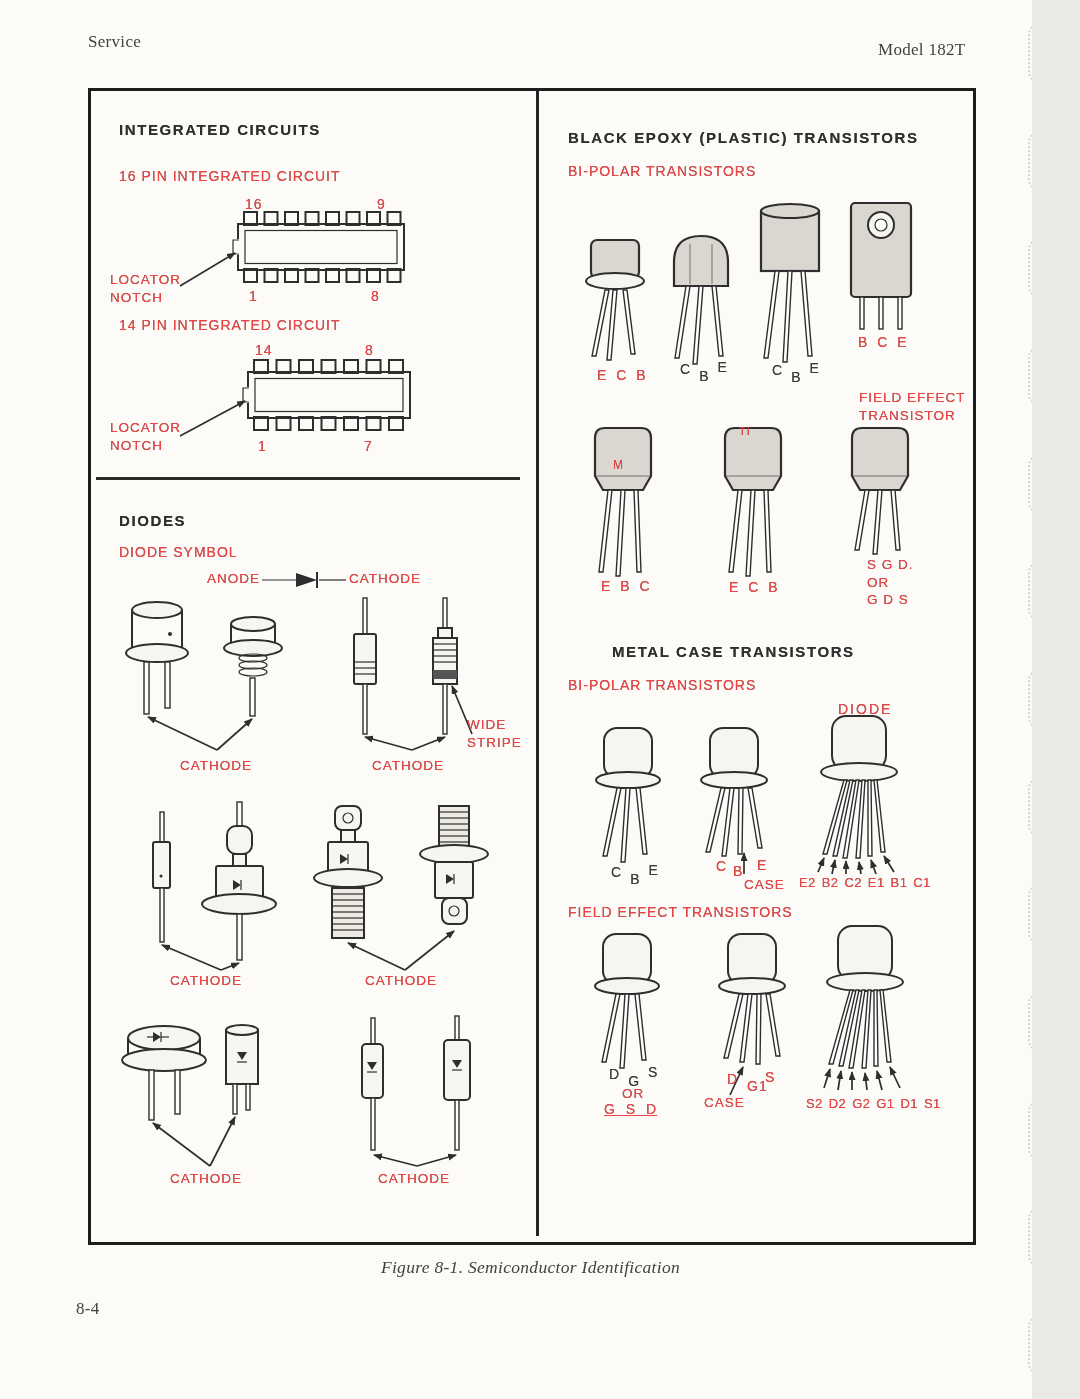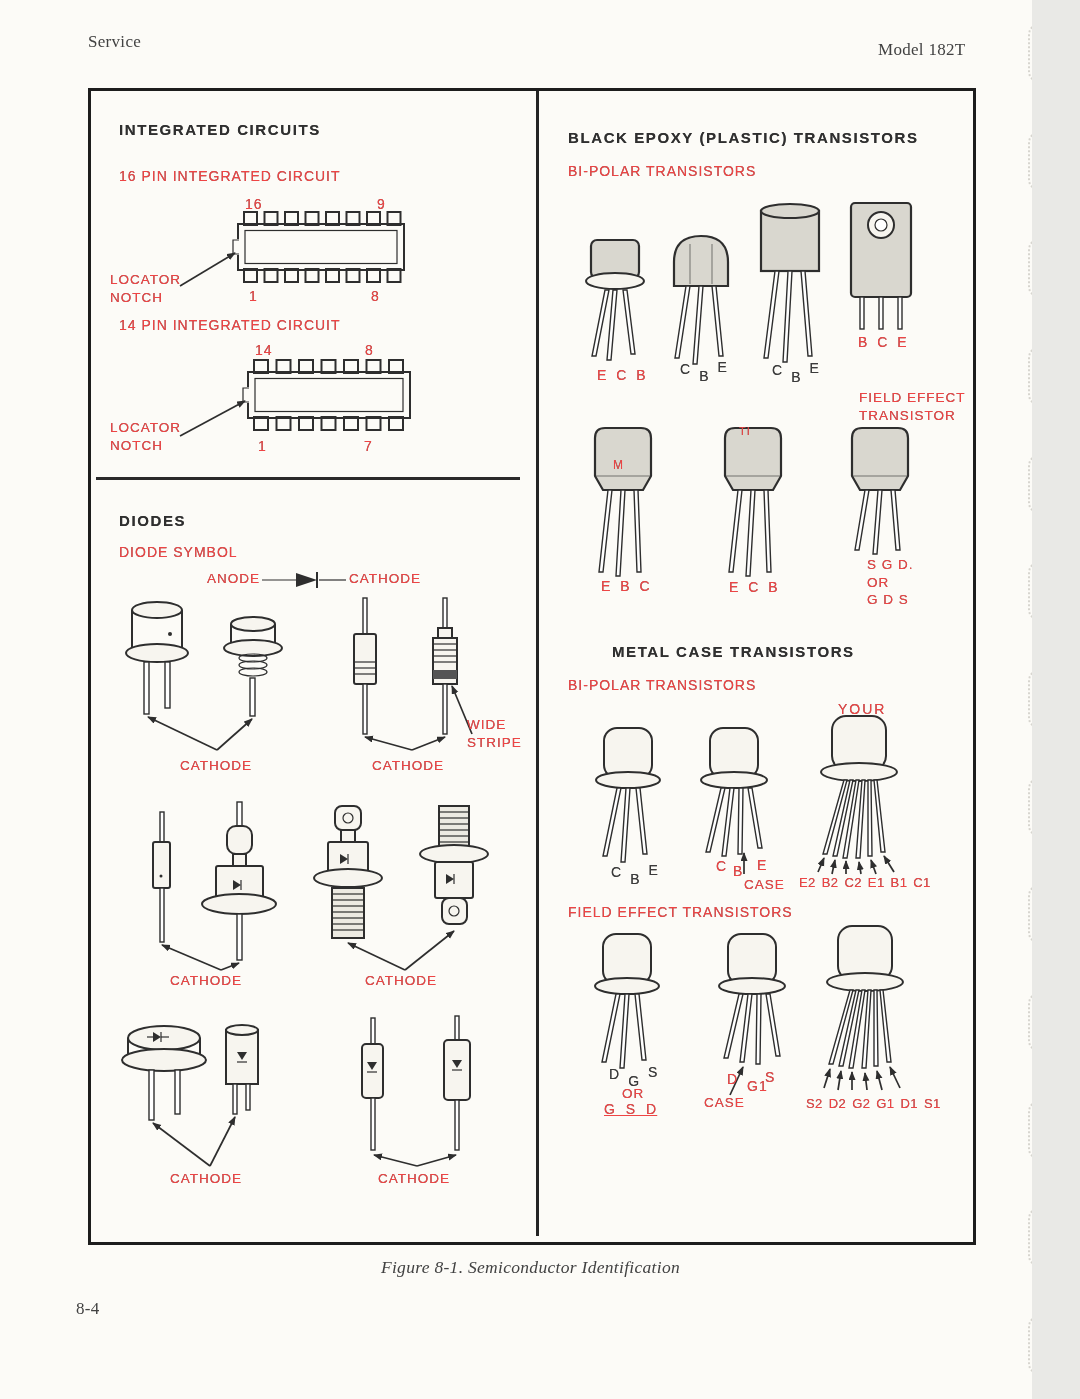--- a/index.html
+++ b/index.html
@@ -377,21 +377,21 @@
     <polygon class="lead" points="20,70 24,70 14,130 10,130"></polygon>
     <polygon class="lead" points="33,70 37,70 32,134 28,134"></polygon>
     <polygon class="lead" points="46,70 50,70 55,130 51,130"></polygon>
   </svg>
   <div class="lbl c" style="left:836px;top:556px;width:92px;">S G D.
 OR
 G D S</div>
 
   <div class="lbl sec c" style="left:537px;top:642px;width:436px;margin-left:44px;">METAL CASE TRANSISTORS</div>
   <div class="lbl t14 c" style="left:537px;top:676px;width:436px;">BI-POLAR TRANSISTORS</div>
-  <div class="lbl t14" style="left:838px;top:700px;letter-spacing:2px;">YOUR</div>
+  <div class="lbl t14" style="left:838px;top:700px;letter-spacing:2px;">DIODE</div>
 
   <svg style="left:598px;top:716px;" width="86" height="146">
     <rect class="inkf" x="6" y="12" width="48" height="50" rx="13" stroke-width="2.4"></rect>
     <ellipse class="inkf" cx="30" cy="64" rx="32" ry="8"></ellipse>
     <polygon class="lead" points="19,72 23,72 9,140 5,140"></polygon>
     <polygon class="lead" points="28,72 32,72 27,146 23,146"></polygon>
     <polygon class="lead" points="38,72 42,72 49,138 45,138"></polygon>
   </svg>
   <div class="pinrow" style="left:611px;top:864px;">
     <span>C</span>

